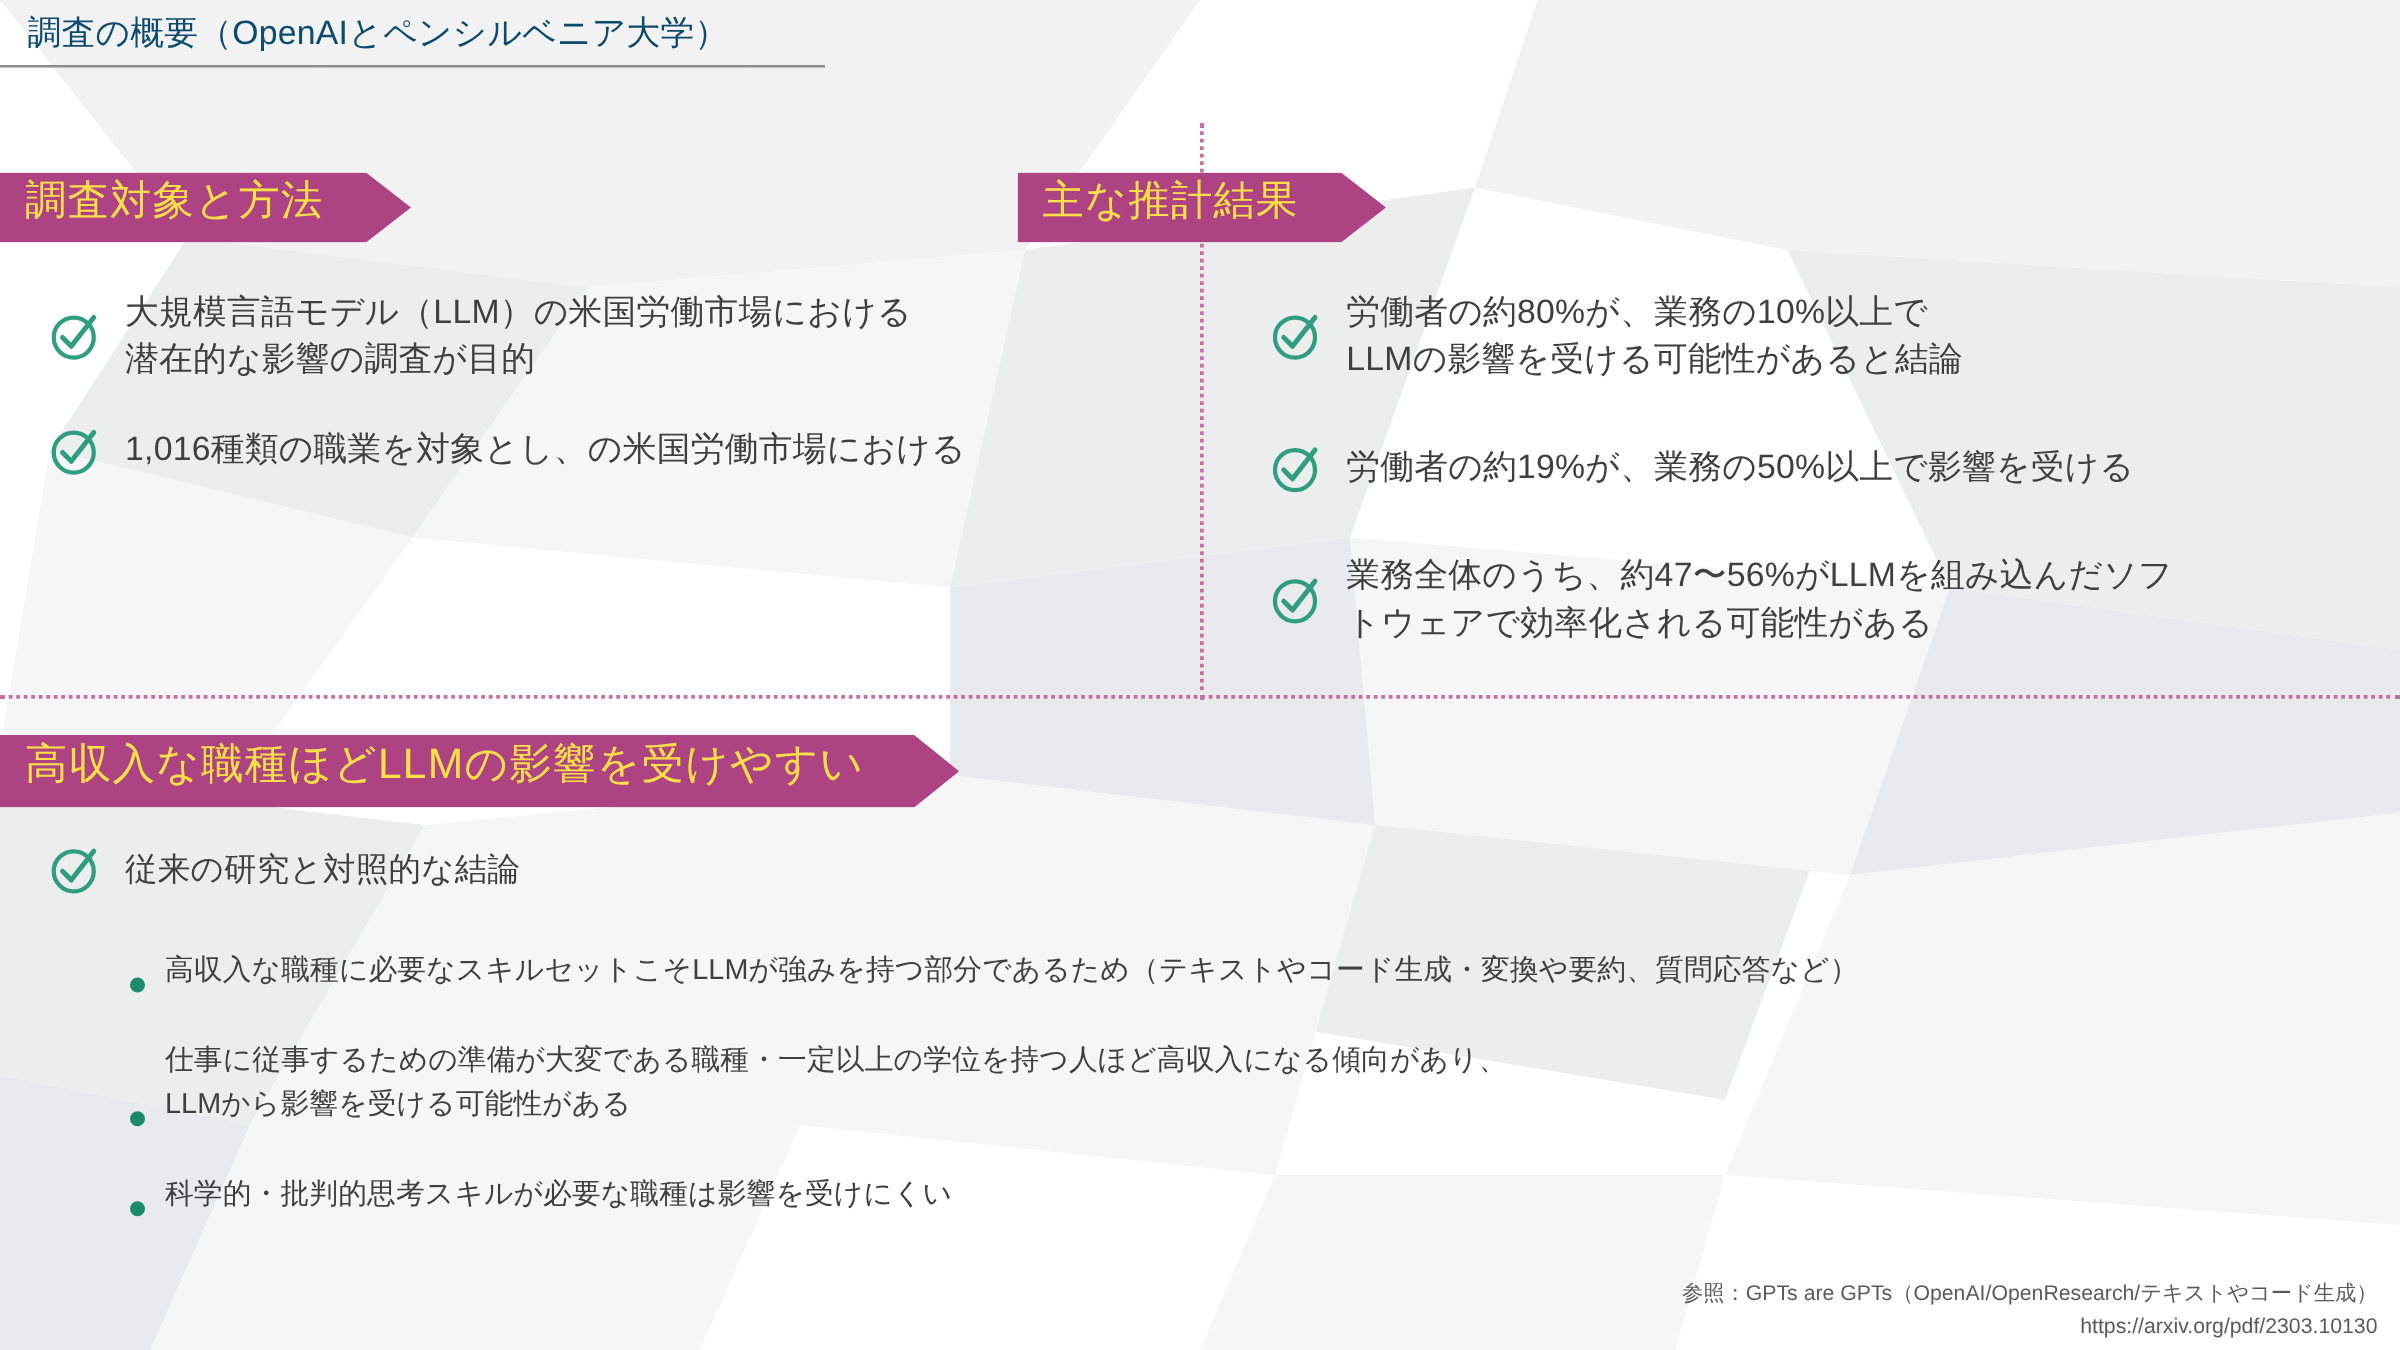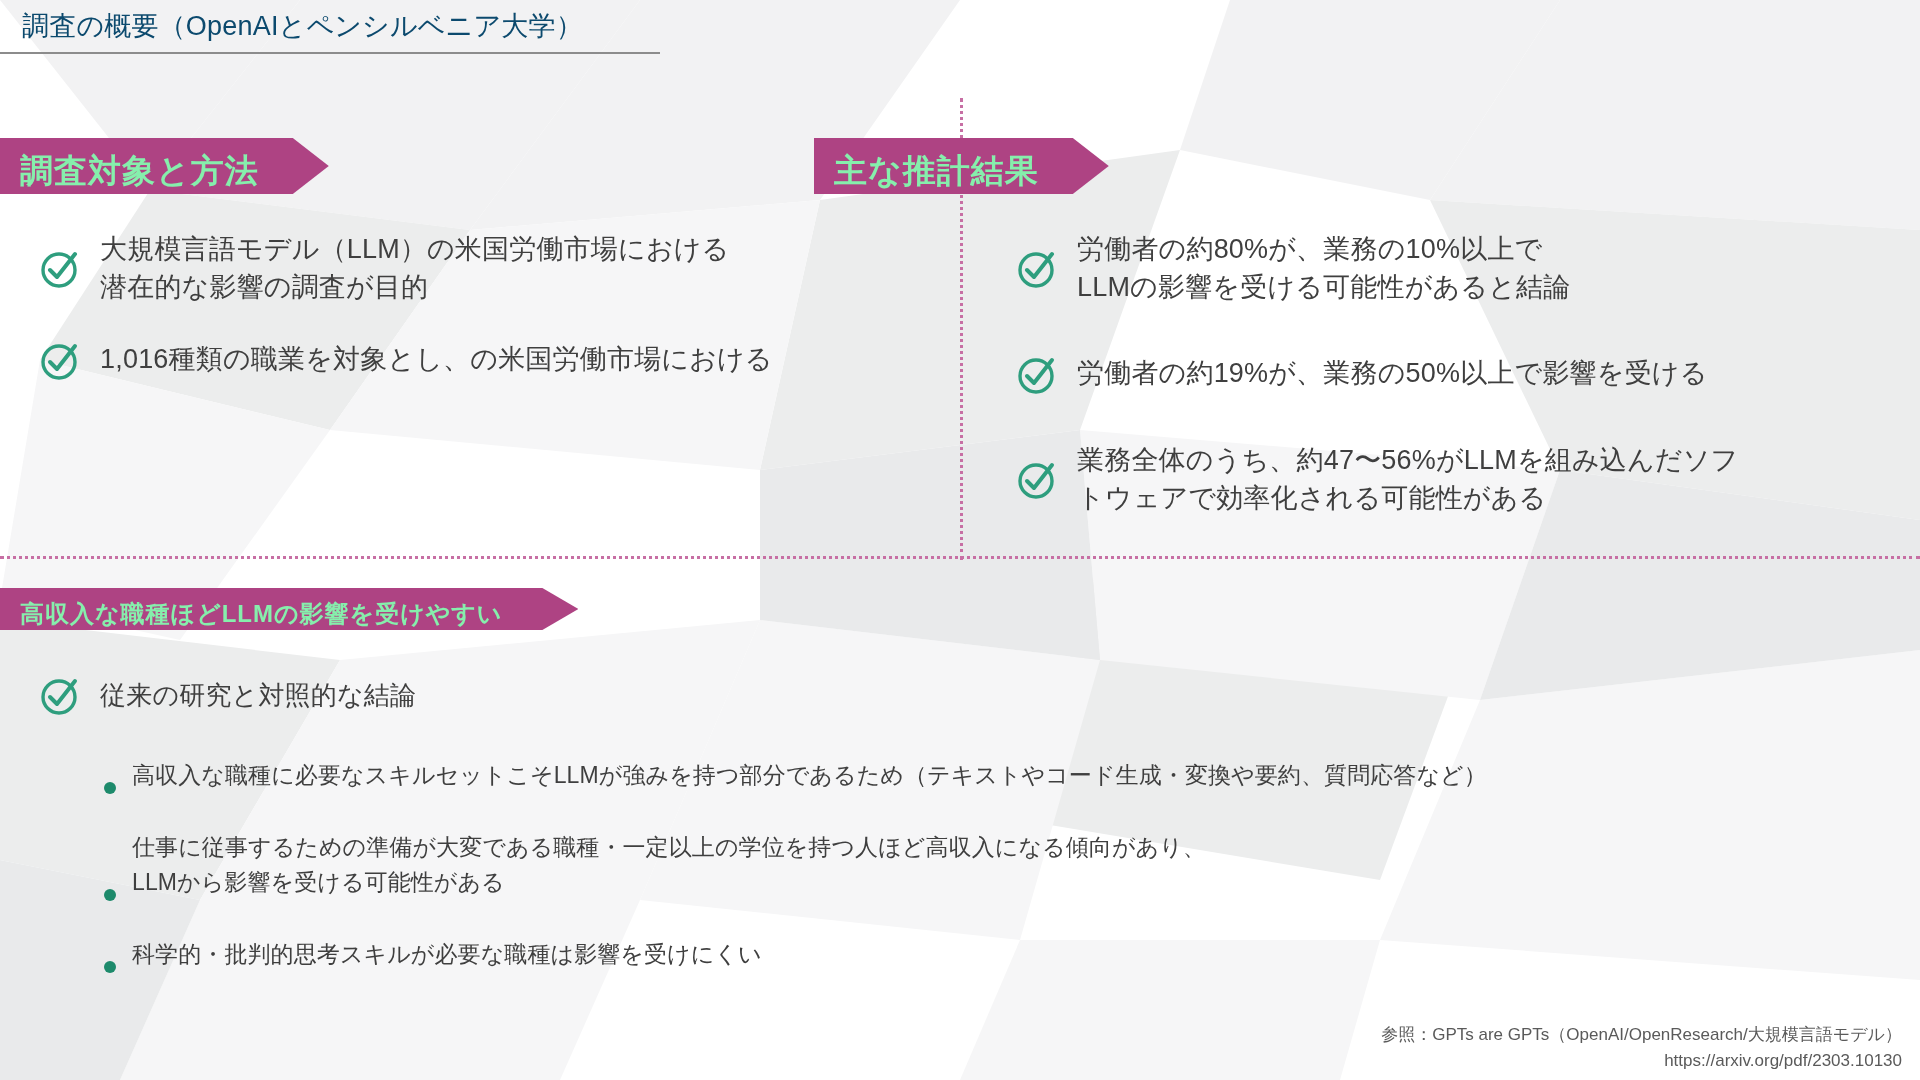--- a/index.html
+++ b/index.html
@@ -33,30 +33,30 @@
   }
   .h-divider{
     position:absolute; left:0; top:556px; width:1920px; height:0;
     border-top:3px dotted #c76fa4; z-index:2;
   }
 
   
   .banner{
     position:absolute; z-index:3;
     background:#ae4383;
-    color:#86efac;
-    font-weight:bold;
-    display:flex; align-items:flex-end;
+    color:#fde047;
+    font-weight:normal;
+    display:flex; align-items:flex-start;
     padding:0 34px 0 20px;
     letter-spacing:1px;
     clip-path:polygon(0 0, calc(100% - 36px) 0, 100% 50%, calc(100% - 36px) 100%, 0 100%);
   }
   #banner-left  { left:0; top:138px; height:56px; font-size:33px; padding-right:70px; }
   #banner-right { left:814px; top:138px; height:56px; font-size:33px; padding-right:70px; }
-  #banner-bottom{ left:0; top:588px; height:42px; font-size:24px; padding-right:76px; }
+  #banner-bottom{ left:0; top:588px; height:58px; font-size:34px; padding-right:76px; }
 
   
   .check-list{ position:absolute; z-index:3; }
   #left-list  { left:38px;  top:230px; width:890px; }
   #right-list { left:1015px;top:230px; width:880px; }
   #bottom-list{ left:38px;  top:672px; width:1200px; }
 
   .check-item{
     display:flex; align-items:center;
     margin-bottom:30px;
@@ -207,14 +207,14 @@
     <span class="sub-dot"></span>
     <div class="sub-text">仕事に従事するための準備が大変である職種・一定以上の学位を持つ人ほど高収入になる傾向があり、
 LLMから影響を受ける可能性がある</div>
   </div>
   <div class="sub-item">
     <span class="sub-dot"></span>
     <div class="sub-text">科学的・批判的思考スキルが必要な職種は影響を受けにくい</div>
   </div>
 </div>
 
-<div class="footer" id="footer-source">参照：GPTs are GPTs（OpenAI/OpenResearch/大規模言語モデル）</div>
+<div class="footer" id="footer-source">参照：GPTs are GPTs（OpenAI/OpenResearch/テキストやコード生成）</div>
 <div class="footer" id="footer-url">https://arxiv.org/pdf/2303.10130</div>
 
 </body></html>

